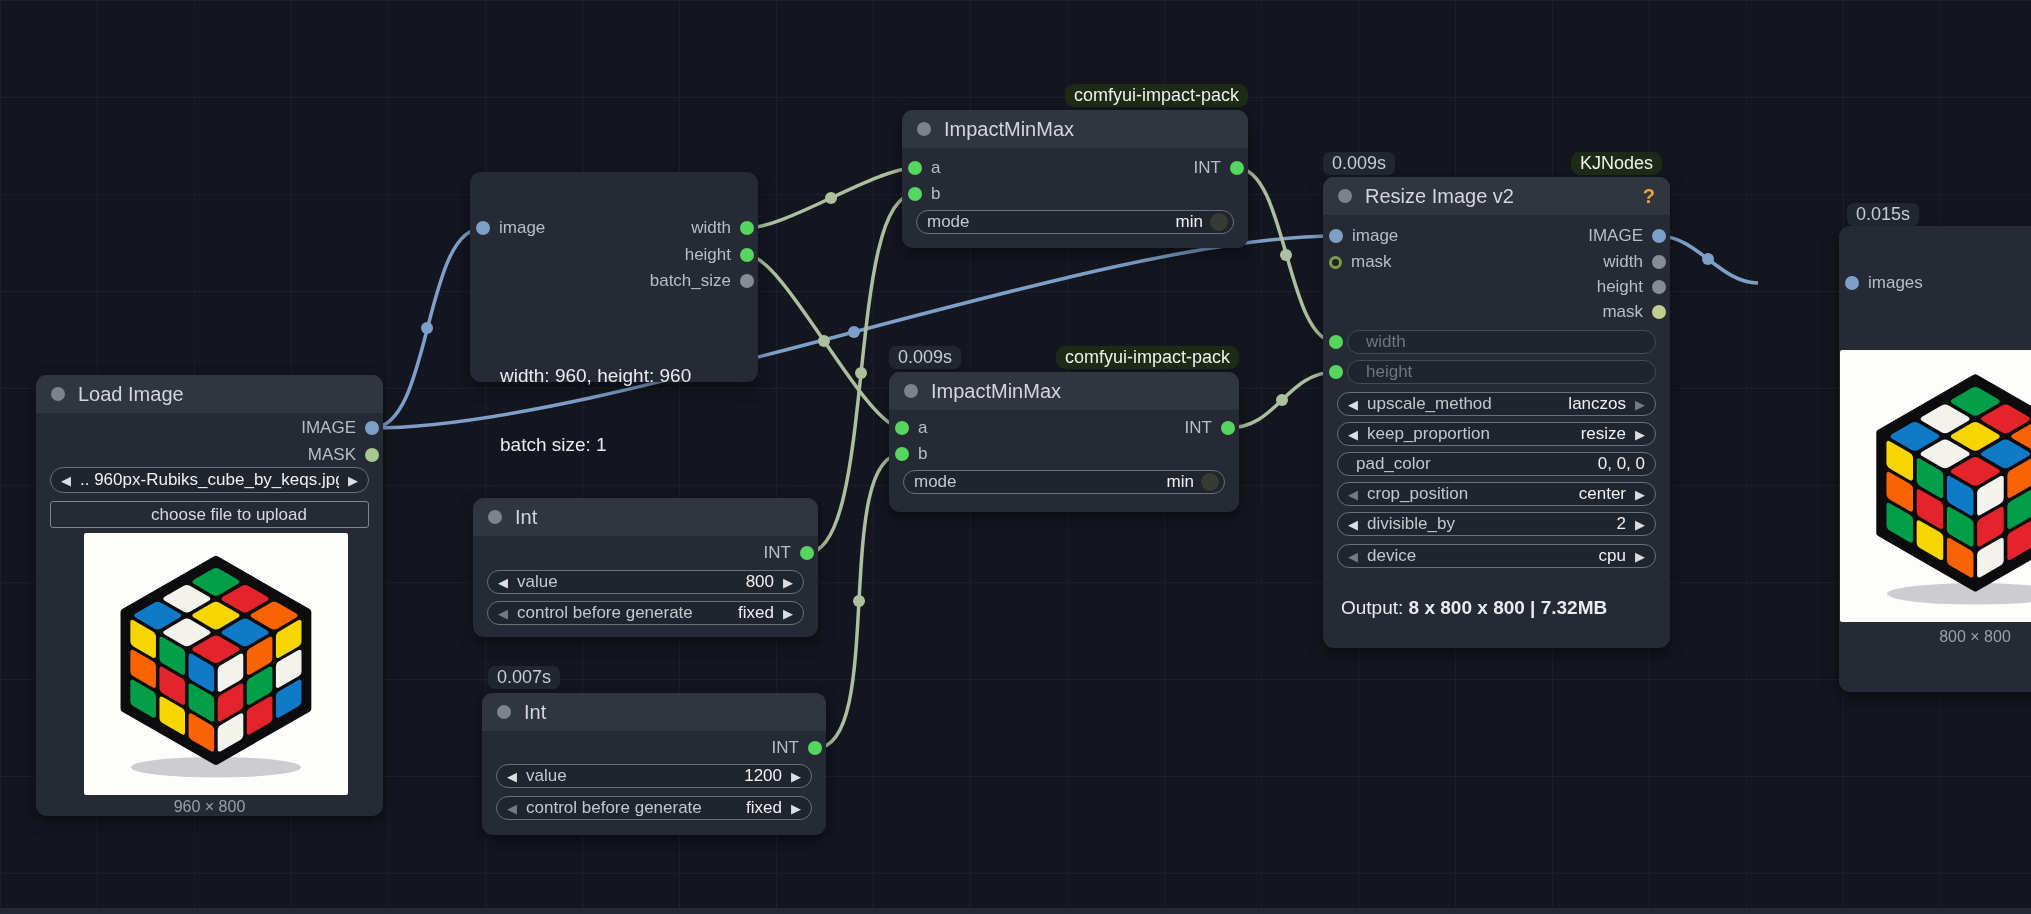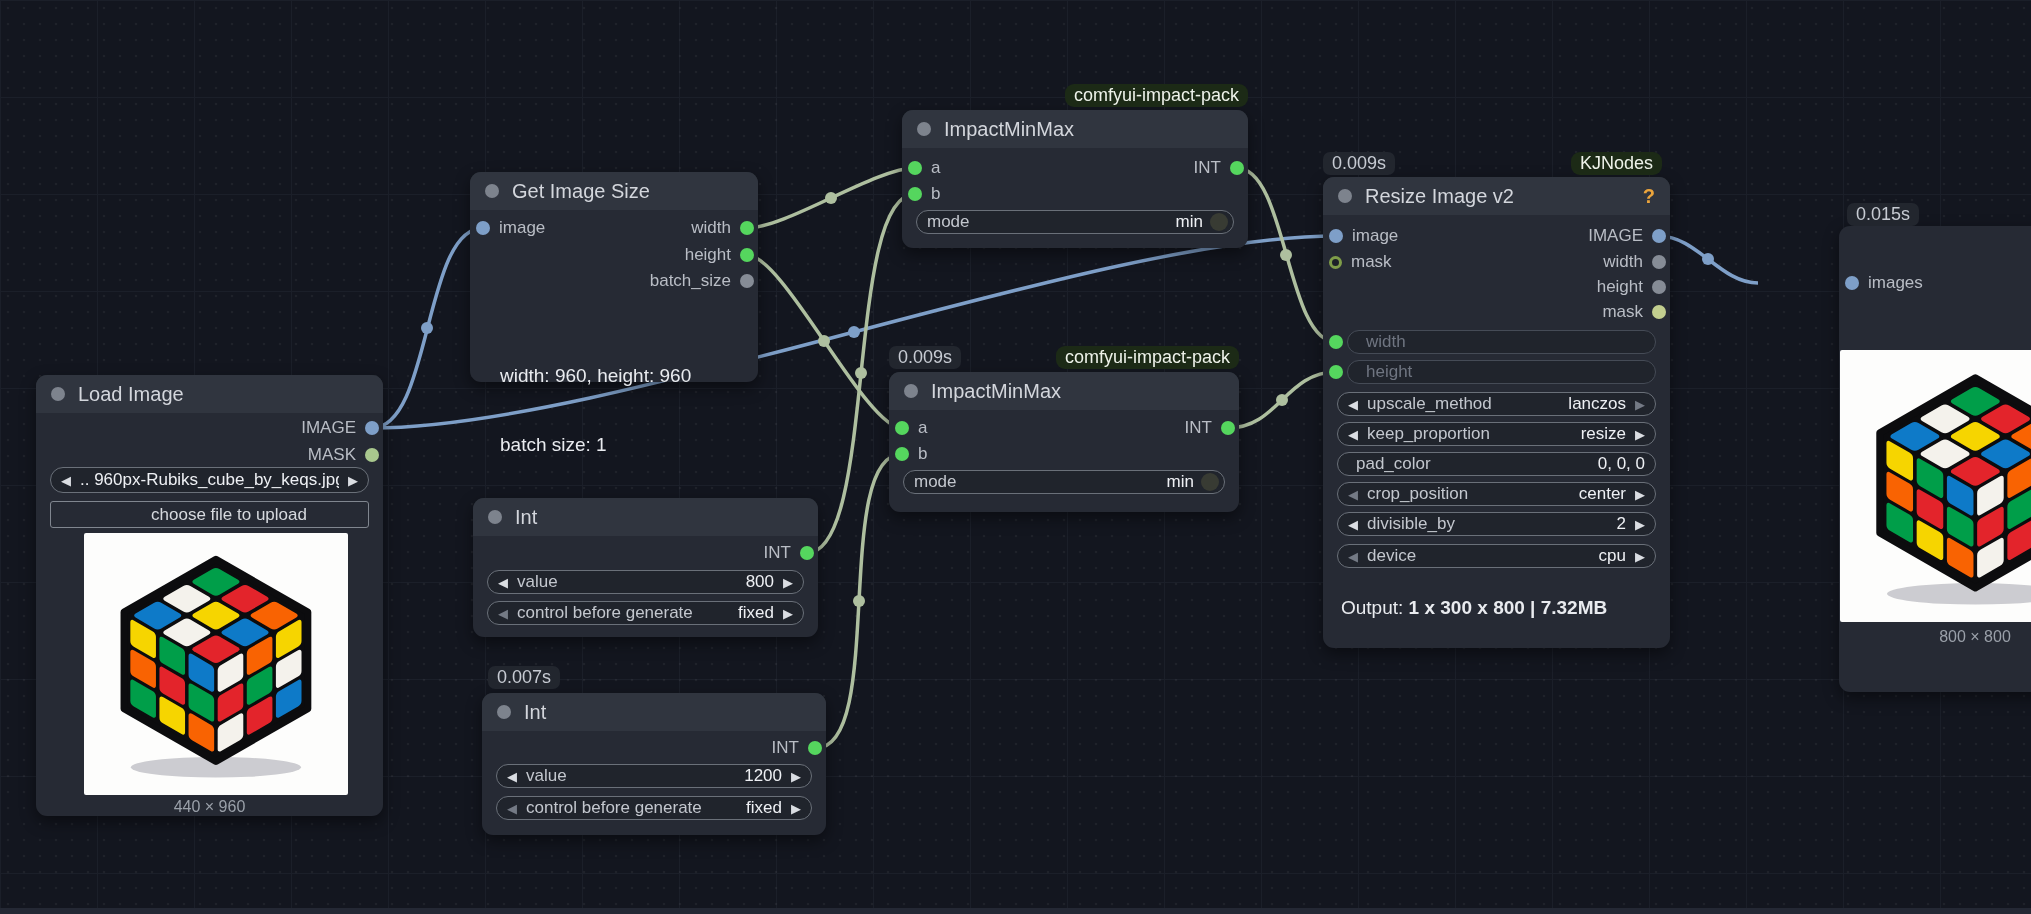--- a/index.html
+++ b/index.html
@@ -149,28 +149,24 @@
             <rect x="2.06" y="0.06" width="0.88" height="0.88" rx="0.12" fill="#f6d500"></rect>
             <rect x="0.06" y="1.06" width="0.88" height="0.88" rx="0.12" fill="#e3242b"></rect>
             <rect x="1.06" y="1.06" width="0.88" height="0.88" rx="0.12" fill="#009e49"></rect>
             <rect x="2.06" y="1.06" width="0.88" height="0.88" rx="0.12" fill="#f4f2ec"></rect>
             <rect x="0.06" y="2.06" width="0.88" height="0.88" rx="0.12" fill="#f4f2ec"></rect>
             <rect x="1.06" y="2.06" width="0.88" height="0.88" rx="0.12" fill="#e3242b"></rect>
             <rect x="2.06" y="2.06" width="0.88" height="0.88" rx="0.12" fill="#0e7ac8"></rect>
           </g>
         </svg>
       </div>
-    <div class="caption" style="top:423px;">440 × 960</div>
+    <div class="caption" style="top:423px;">960 × 800</div>
   </div>
 
   <div class="node" style="left:470px;top:172px;width:288px;height:210px;">
-    <div class="nhead">
-      <span class="hdot"></span>
-      <span class="ntitle">Get Image Size</span>
-    </div>
     <div class="slot in" style="top:56px;">
       <span class="sdot c-img"></span>
       <span>image</span>
     </div>
     <div class="slot out" style="top:56px;">
       <span>width</span>
       <span class="sdot c-int"></span>
     </div>
     <div class="slot out" style="top:83px;">
       <span>height</span>
@@ -358,21 +354,21 @@
       <span class="arr">▶</span>
     </div>
     <div class="pill" style="top:367px;">
       <span class="arr dim">◀</span>
       <span class="lbl">device</span>
       <span class="val">cpu</span>
       <span class="arr">▶</span>
     </div>
     <div class="outline-text" style="left:18px;top:420px;">
       <span>Output:</span>
-      <b>1 x 300 x 800 | 7.32MB</b>
+      <b>8 x 800 x 800 | 7.32MB</b>
     </div>
   </div>
 
   <div class="node" style="left:1839px;top:226px;width:272px;height:466px;">
     <div class="badge badge-time" style="left:8px;top:-23px;">0.015s</div>
     <div class="slot in" style="top:57px;">
       <span class="sdot c-img"></span>
       <span>images</span>
     </div>
     <div class="imgbox" style="left:1px;top:124px;width:270px;height:272px;">

